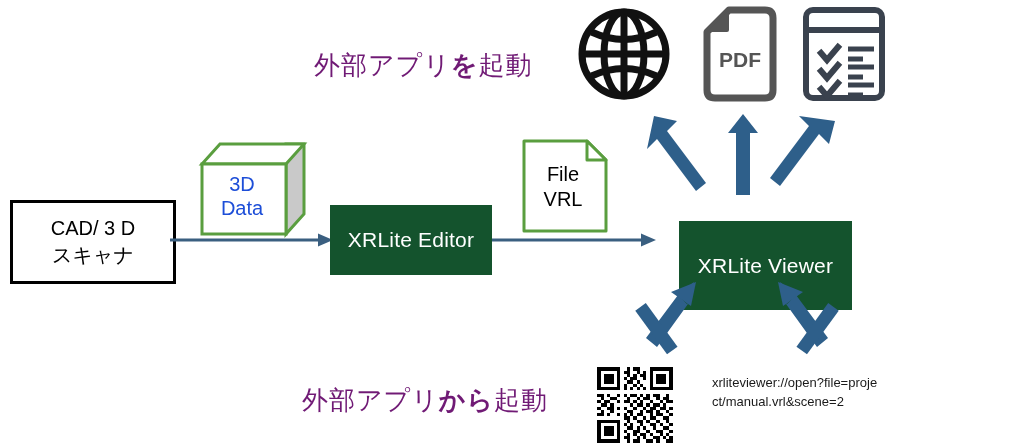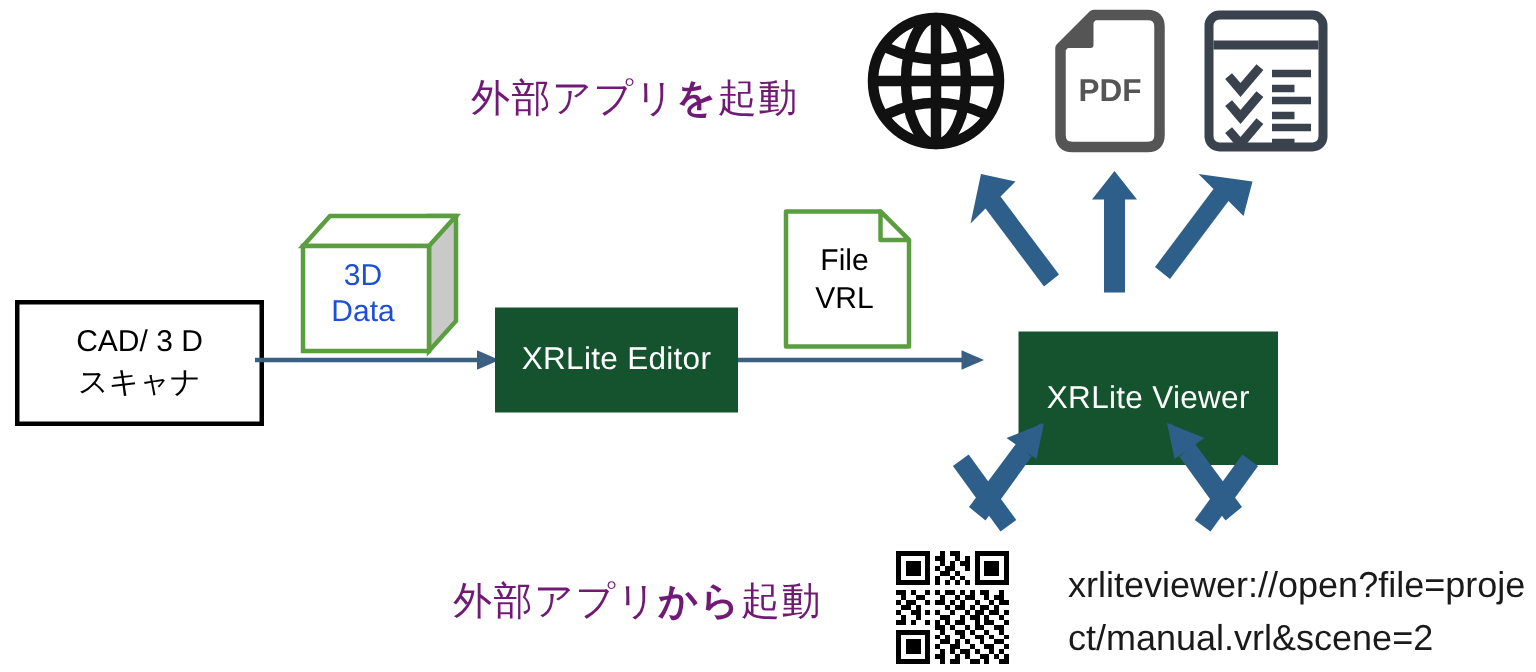--- a/index.html
+++ b/index.html
@@ -46,21 +46,21 @@
   
   .jp-label {
     font-size: 26px;
     color: #701a75;
     white-space: nowrap;
     letter-spacing: 1px;
   }
   .jp-label b { font-weight: 700; }
 
   .url-text {
-    font-size: 24px;
+    font-size: 13px;
     color: #1a1a1a;
     line-height: 1.45;
     width: 310px;
     word-break: break-all;
   }
 
   
   .cube-label {
     position: absolute;
     left: 6px;

